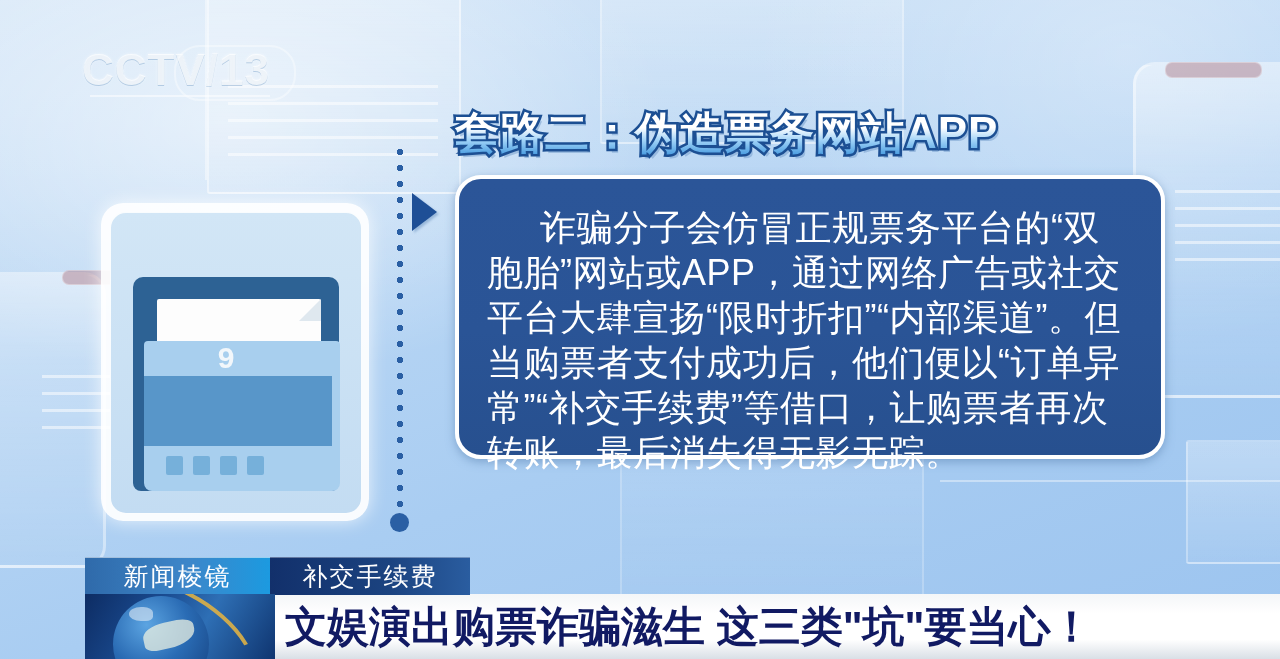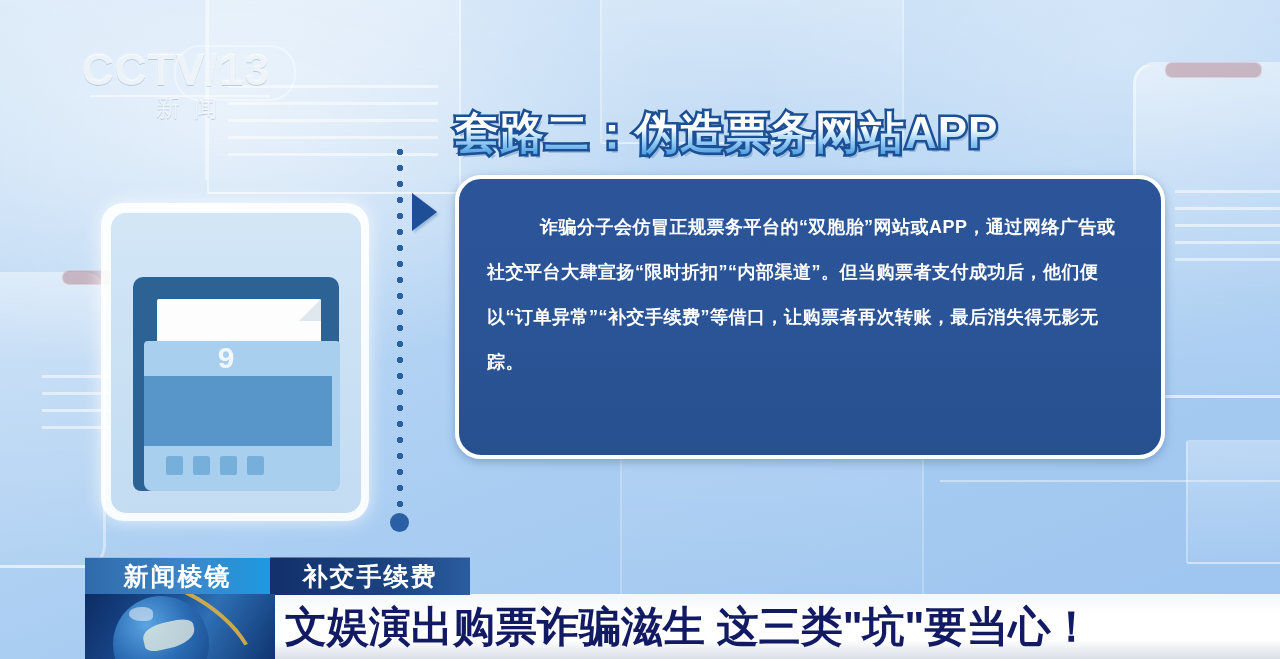--- a/index.html
+++ b/index.html
@@ -235,22 +235,22 @@
     width: 710px; height: 284px;
     box-sizing: border-box;
     border: 4px solid #ffffff;
     border-radius: 26px;
     background: linear-gradient(to bottom, #2b5598 0%, #2a5496 55%, #27508f 100%);
     box-shadow: 0 3px 10px rgba(90,130,175,0.55);
     padding: 26px 30px 18px 28px;
   }
   #body-text {
     color: #ffffff;
-    font-size: 18px;
-    font-weight: bold;
+    font-size: 36px;
+    font-weight: normal;
     line-height: 45px;
     text-indent: 53px;
     letter-spacing: 0.5px;
     white-space: pre-wrap;
   }
 
   
   #banner-row {
     position: absolute;
     left: 85px; top: 557px;
@@ -258,21 +258,21 @@
     display: flex;
     z-index: 6;
   }
   .tag {
     height: 37px;
     display: flex;
     align-items: center;
     justify-content: center;
     color: #ffffff;
     font-size: 25px;
-    font-weight: bold;
+    font-weight: normal;
     letter-spacing: 2px;
     text-align: right;
   }
   #tag-program {
     width: 185px;
     background: linear-gradient(to right, #2f6aaa 0%, #3d86c9 55%, #1c9ae0 100%);
     border-top: 1px solid rgba(255,255,255,0.55);
   }
   #tag-source {
     width: 200px;
@@ -384,21 +384,20 @@
 
   <div class="hline" style="left:940px; top:480px; width:340px;"></div>
   <div class="doc-ghost" style="left:1186px; top:440px; width:160px; height:120px; border-color:rgba(255,255,255,0.30);"></div>
 
   <div id="cctv-logo">
     <div class="pill"></div>
     <div class="underbar"></div>
     <div class="cctv-text">
       <span>CCTV</span><span style="opacity:0.7;">/</span><span>13</span>
     </div>
-    <div class="cctv-sub">新闻</div>
   </div>
 
   <div id="illustration">
     <div class="inner-card">
       <div class="folder-back"></div>
       <div class="folder-paper"></div>
       <div class="folder-front"></div>
       <div class="lock-9">9</div>
       <div class="folder-strip"></div>
       <div class="pad" style="left:55px;"></div>

